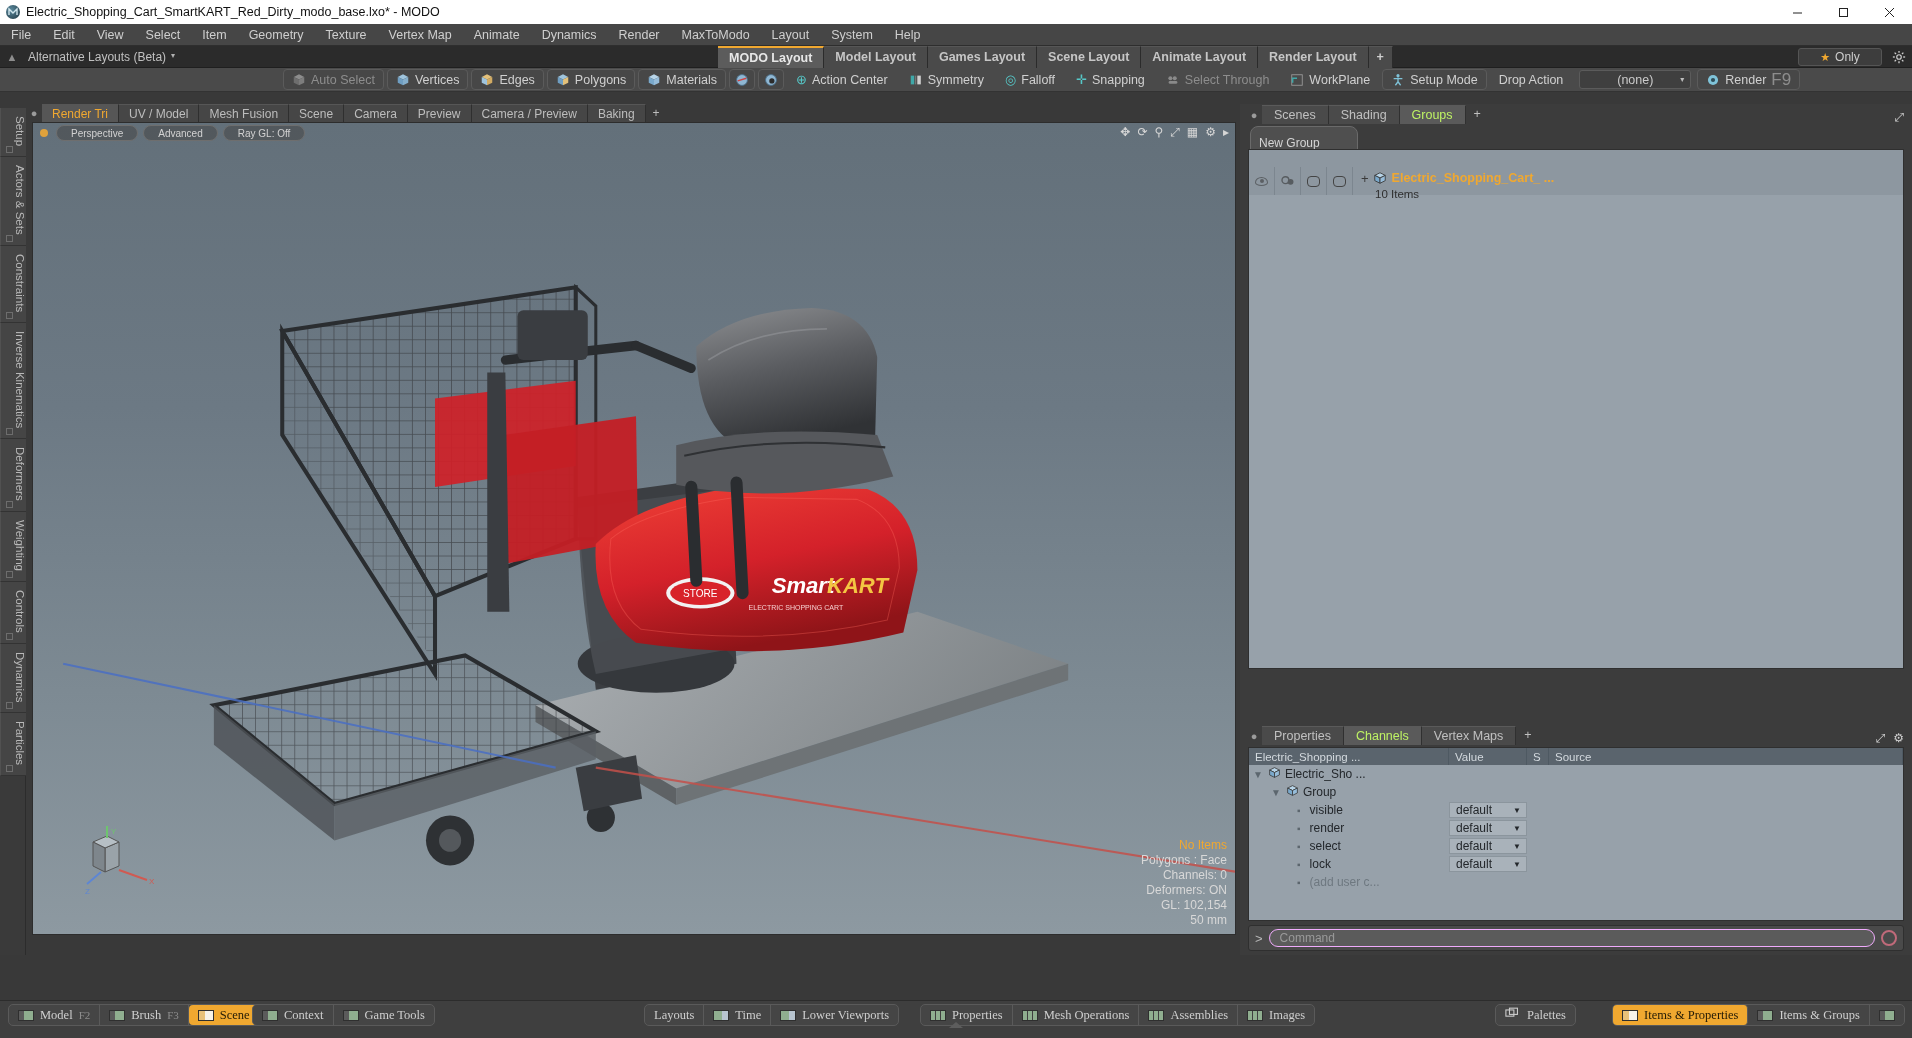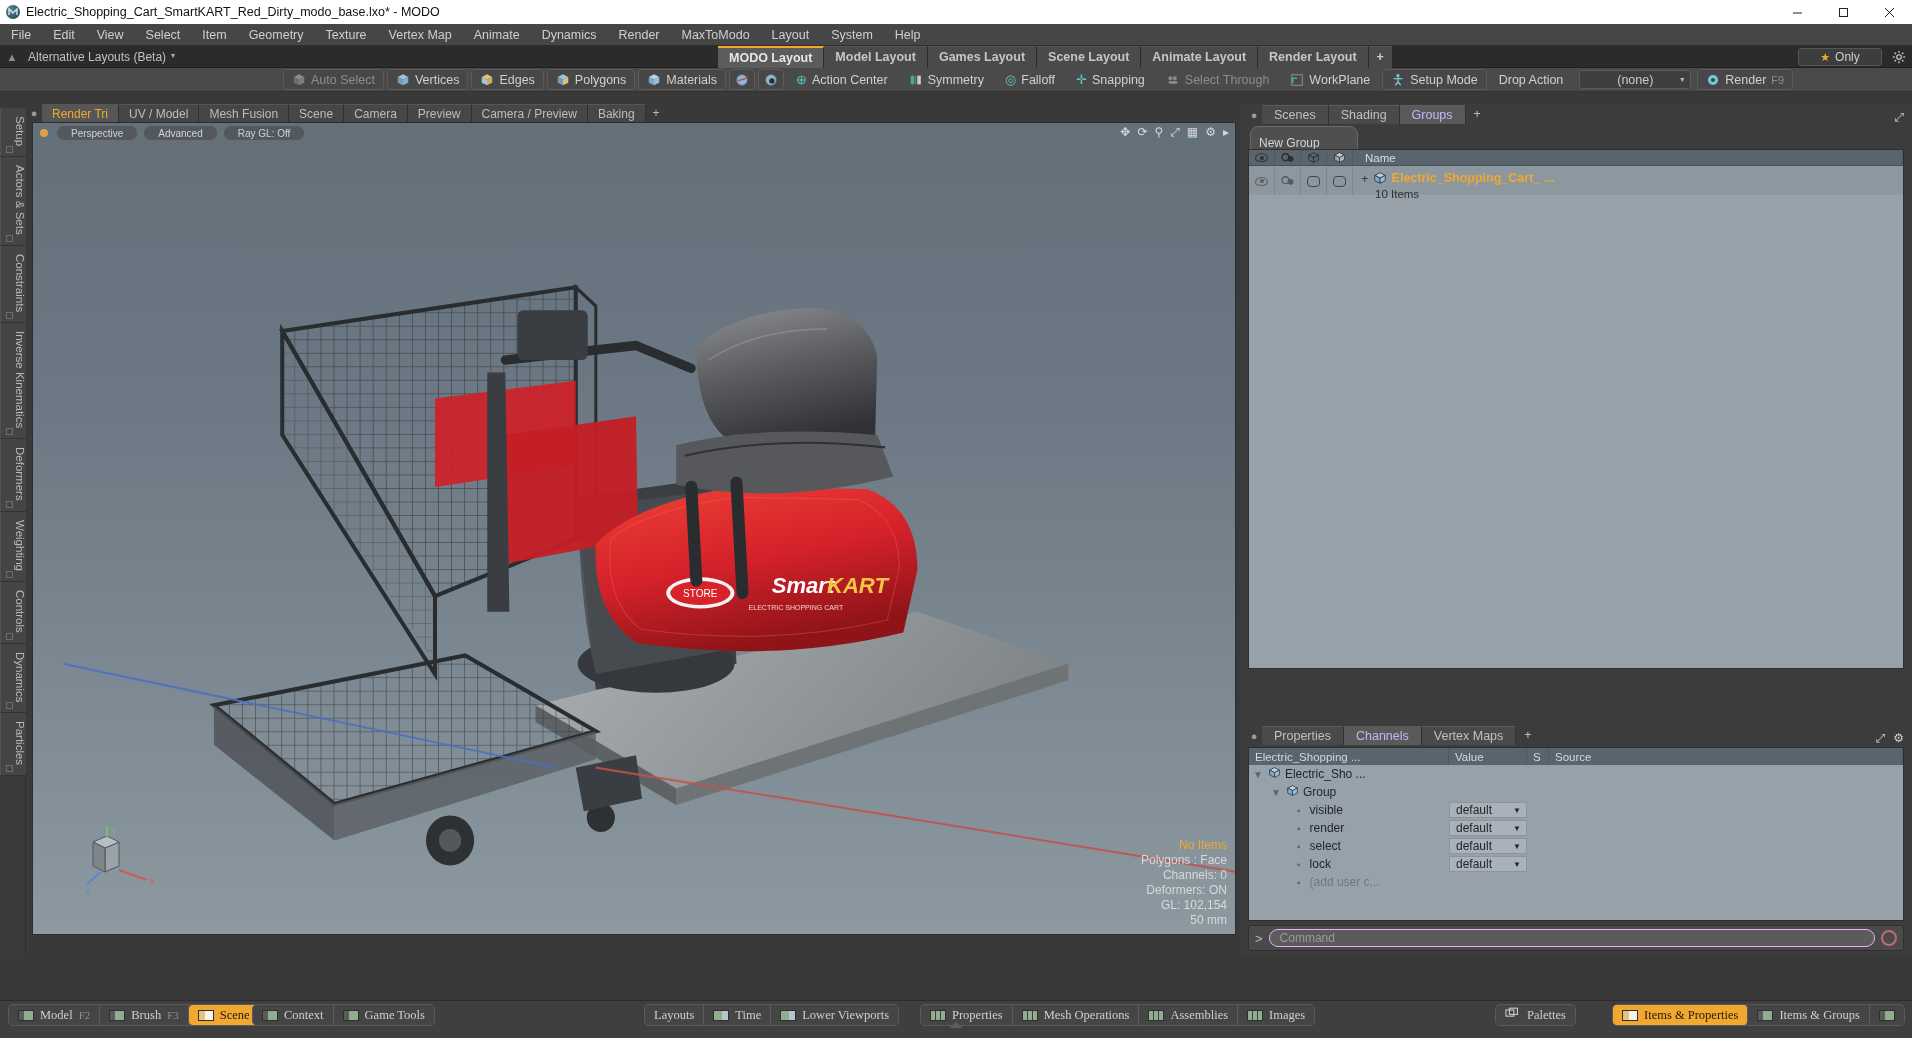--- a/index.html
+++ b/index.html
@@ -81,21 +81,21 @@
   .dropdown{
     width:112px;height:19px;border:1px solid #5b5b5b;border-radius:3px;background:#3f3f3f;
     display:flex;align-items:center;justify-content:center;position:relative;
     font-size:12.5px;color:#cacaca;margin-left:4px;
   }
   .dropdown .dcar{ position:absolute; right:6px; font-size:8px; color:#bdbdbd;}
   .renderbtn{
     display:flex;align-items:center;gap:5px;height:21px;padding:0 8px;border-radius:4px;
     border:1px solid #5b5b5b;background:#474747;margin-left:6px;font-size:12.5px;color:#d0d0d0;
   }
-  .renderbtn .fkey{ color:#8d8d8d; font-size:11px;}
+  .renderbtn .fkey{ color:#8d8d8d; font-size:17px;}
 
   
   .vstrip{
     position:absolute; left:0; top:108px; width:26px; bottom:83px;
     background:#3a3a3a; border-right:1px solid #2c2c2c;
   }
   .vtab{
     writing-mode:vertical-rl; text-orientation:mixed;
     font-size:11.5px; color:#b9b9b9; padding:8px 0 10px 0; width:26px;
     text-align:center; background:#454545; border-bottom:1px solid #333;
@@ -152,21 +152,21 @@
     position:absolute; right:0; top:104px; width:672px; bottom:83px;
     background:#3c3c3c;
   }
   .rtabrow{
     height:20px; display:flex; align-items:flex-end; padding-left:6px; background:#3c3c3c;
   }
   .rtab{
     padding:0 12px; height:19px; line-height:19px; font-size:12.5px; color:#c0c0c0;
     background:#4a4a4a; border-right:1px solid #303030; border-top:1px solid #5a5a5a;
   }
-  .rtab.active{ background:#5a5a5a; color:#c4b5fd; }
+  .rtab.active{ background:#5a5a5a; color:#bef264; }
   .rtab.plus{ background:transparent; border:none; padding:0 8px; }
   .rtabicons{ margin-left:auto; display:flex; gap:8px; padding-right:8px; align-items:center;
               color:#cfcfcf; font-size:12px; }
 
   .newgroupbar{ height:20px; padding:2px 8px 0 10px; }
   .newgroupbtn{
     width:108px;height:34px;border:1px solid #6a6a6a;border-radius:8px;background:#4f4f4f;
     font-size:12px;color:#d5d5d5; display:flex;align-items:center;padding-left:8px;
   }
 
@@ -623,46 +623,20 @@
       <div class="rtabicons">
         <span>⤢</span>
       </div>
     </div>
 
     <div class="newgroupbar">
       <div class="newgroupbtn">New Group</div>
     </div>
 
     <div class="gridwrap">
-      <div class="ghead">
-        <div class="gcol" style="flex:0 0 26px">
-          <span class="eye">
-              <i></i>
-            </span>
-        </div>
-        <div class="gcol" style="flex:0 0 26px">
-          <svg width="14" height="12" viewBox="0 0 16 14">
-              <circle cx="5" cy="6" r="4" fill="none" stroke="#2c2c2c" stroke-width="1.6"></circle>
-              <circle cx="11" cy="8" r="3.4" fill="#2c2c2c"></circle>
-            </svg>
-        </div>
-        <div class="gcol" style="flex:0 0 26px">
-          <svg width="13" height="13" viewBox="0 0 16 16">
-              <path d="M8 2 L14 5 L8 8 L2 5 Z M2 5 L8 8 L8 14 L2 11 Z M14 5 L8 8 L8 14 L14 11 Z" fill="none" stroke="#2f2f2f" stroke-width="1.1"></path>
-            </svg>
-        </div>
-        <div class="gcol" style="flex:0 0 26px">
-          <svg width="13" height="13" viewBox="0 0 16 16">
-              <path d="M8 2 L14 5 L8 8 L2 5 Z" fill="#c4ccd2" stroke="#2f2f2f" stroke-width=".9"></path>
-              <path d="M2 5 L8 8 L8 14 L2 11 Z" fill="#9aa3a9" stroke="#2f2f2f" stroke-width=".9"></path>
-              <path d="M14 5 L8 8 L8 14 L14 11 Z" fill="#b0b8bd" stroke="#2f2f2f" stroke-width=".9"></path>
-            </svg>
-        </div>
-        <div class="gcol name" style="flex:1">Name</div>
-      </div>
 
       <div class="gbody">
         <div class="grow">
           <div class="gcol" style="flex:0 0 26px">
             <span class="eye" style="opacity:.55">
                 <i></i>
               </span>
           </div>
           <div class="gcol" style="flex:0 0 26px">
             <svg width="14" height="12" viewBox="0 0 16 14" opacity=".55">

